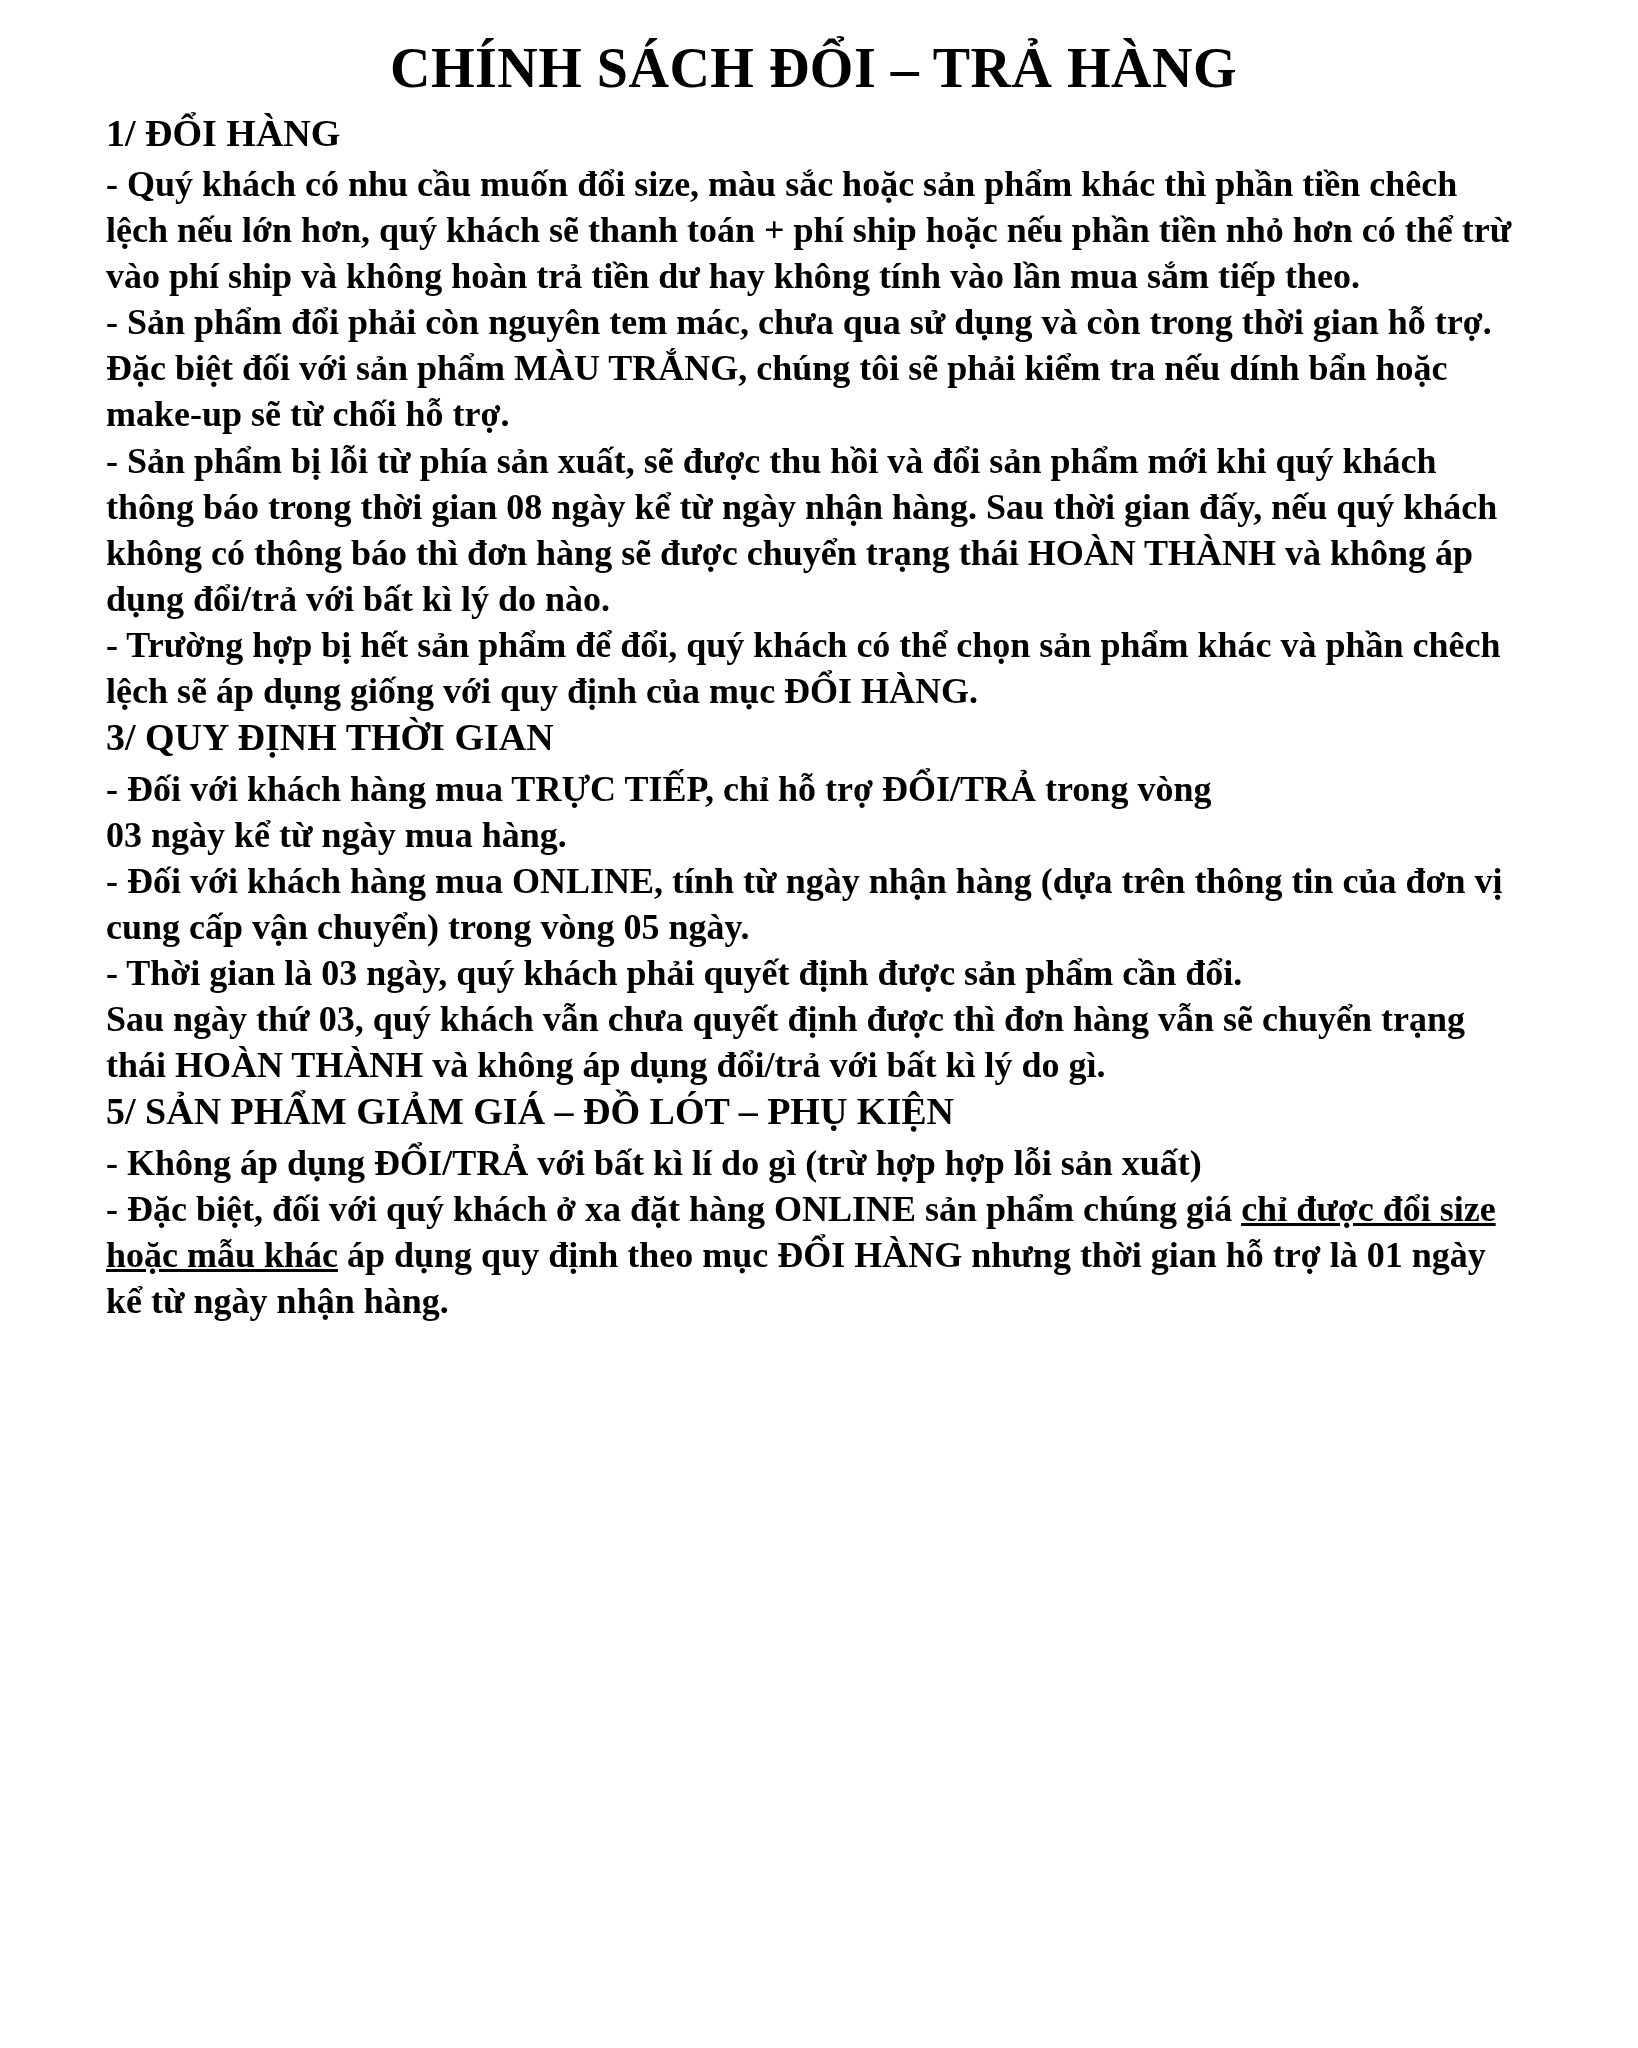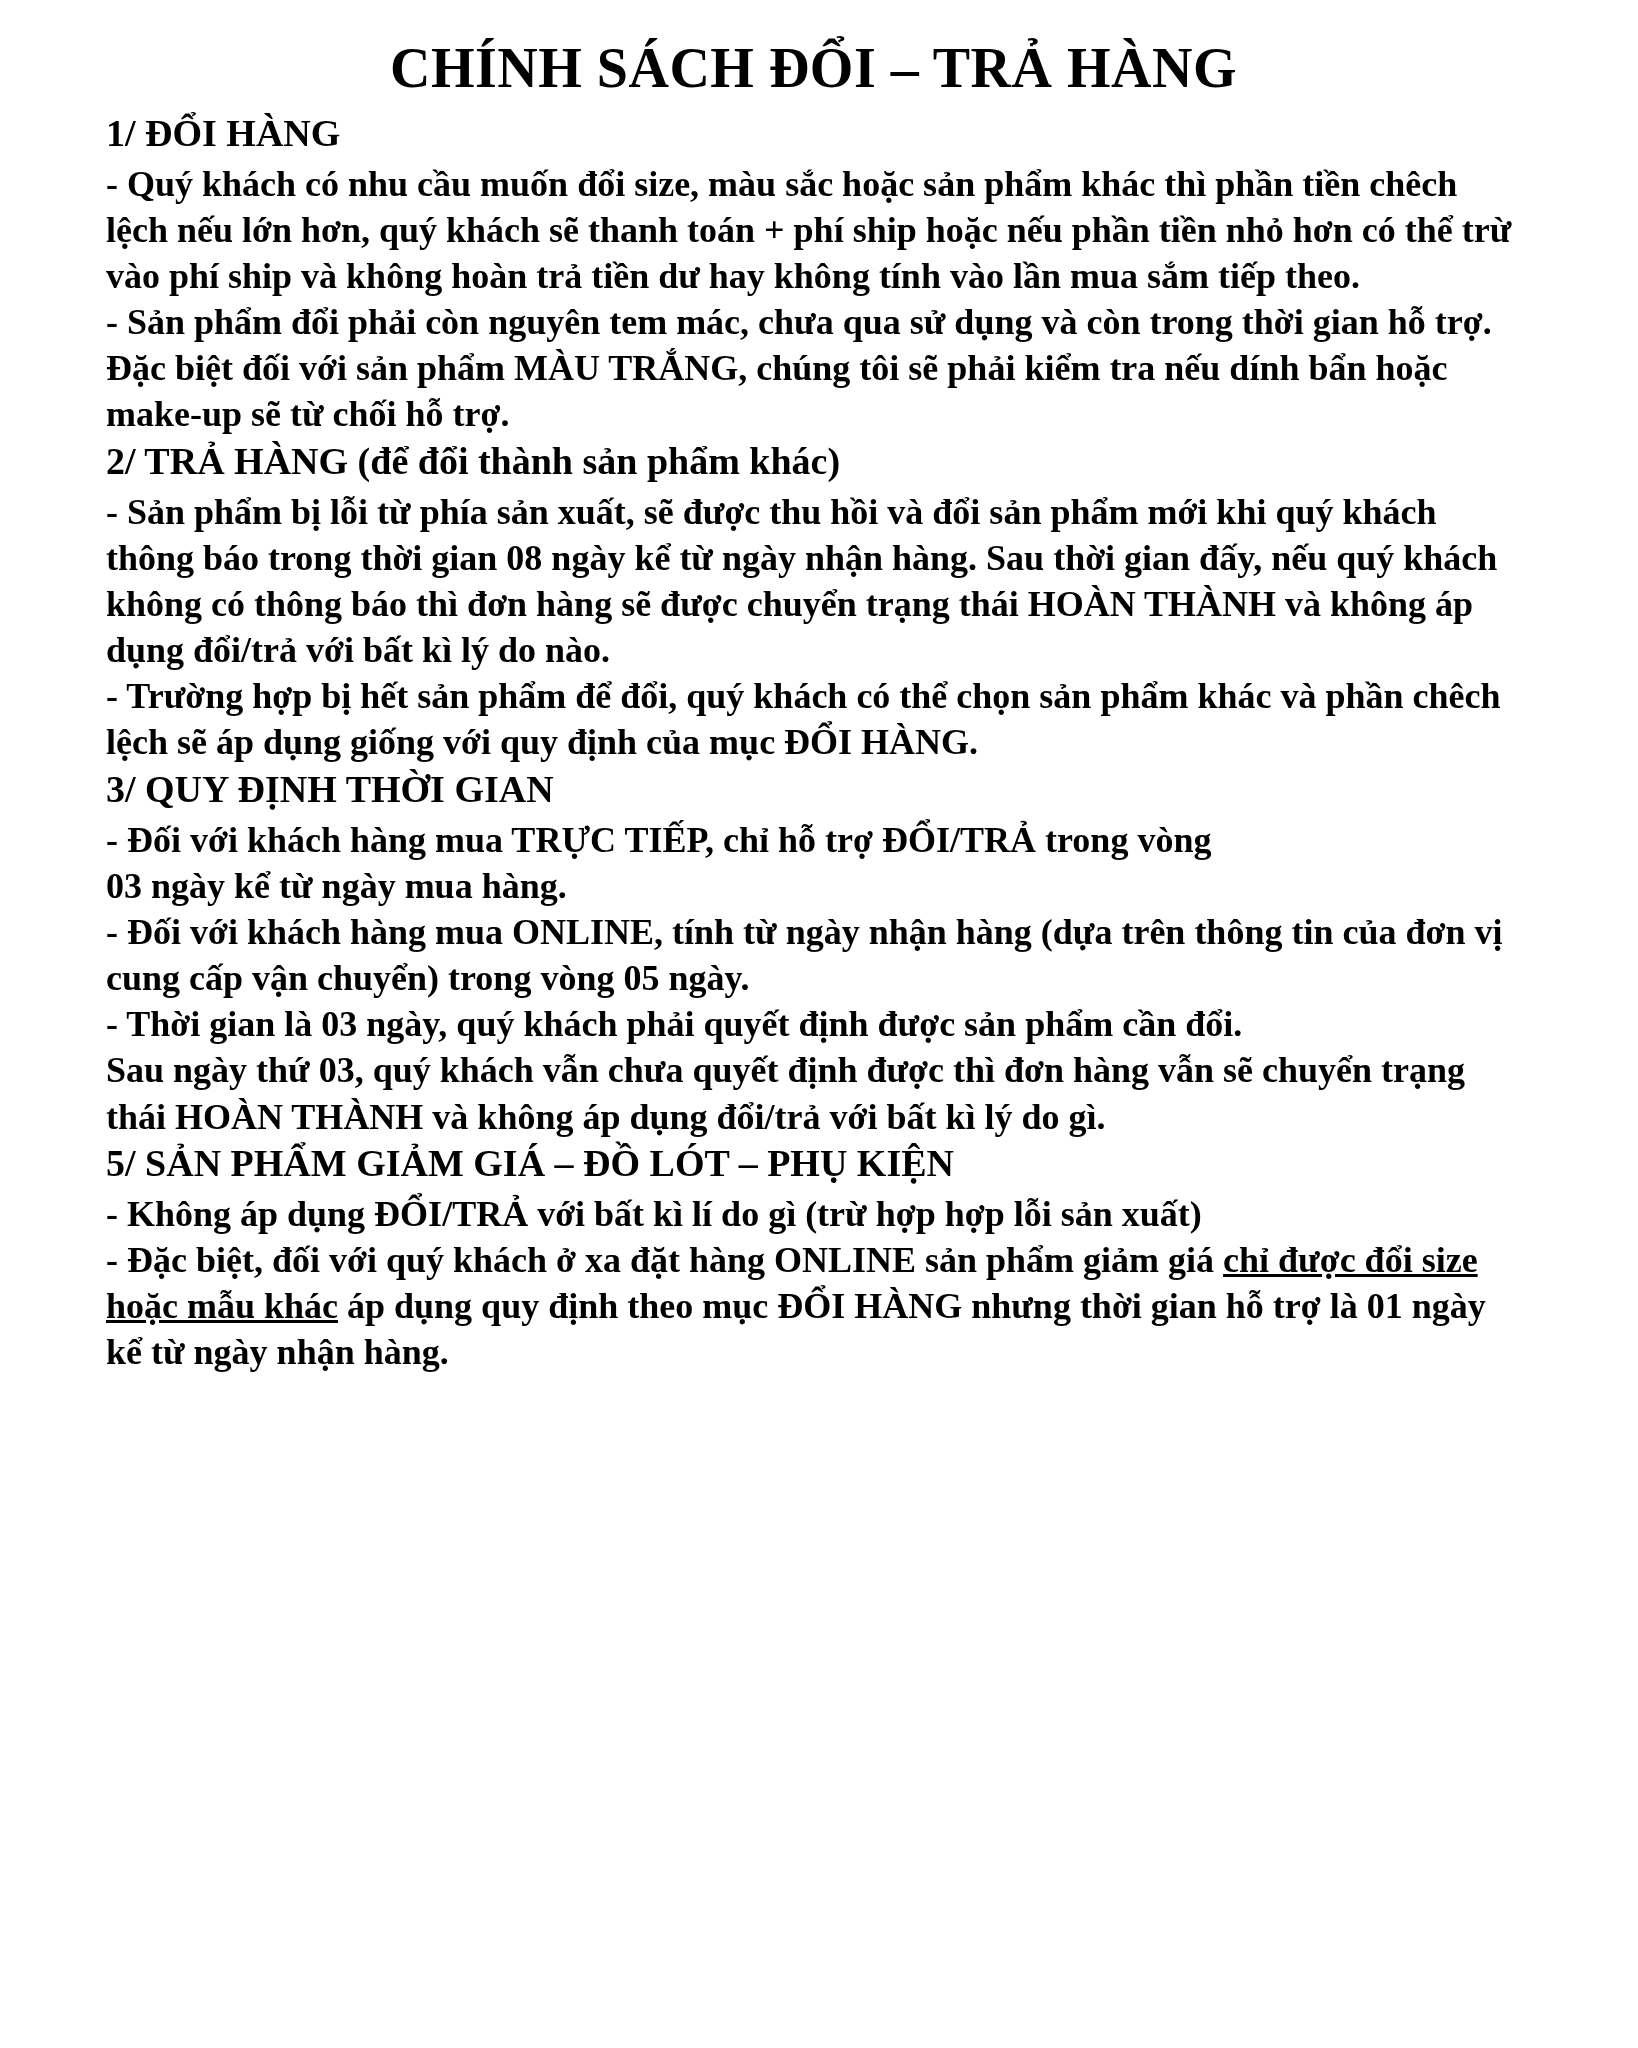--- a/index.html
+++ b/index.html
@@ -64,34 +64,33 @@
     <h1 class="doc-title">CHÍNH SÁCH ĐỔI – TRẢ HÀNG</h1>
   </header>
 
   <section class="policy-section">
     <h2 class="section-heading">1/ ĐỔI HÀNG</h2>
     <p class="body-paragraph">- Quý khách có nhu cầu muốn đổi size, màu sắc hoặc sản phẩm khác thì phần tiền chêch lệch nếu lớn hơn, quý khách sẽ thanh toán + phí ship hoặc nếu phần tiền nhỏ hơn có thể trừ vào phí ship và không hoàn trả tiền dư hay không tính vào lần mua sắm tiếp theo.</p>
     <p class="body-paragraph">- Sản phẩm đổi phải còn nguyên tem mác, chưa qua sử dụng và còn trong thời gian hỗ trợ. Đặc biệt đối với sản phẩm MÀU TRẮNG, chúng tôi sẽ phải kiểm tra nếu dính bẩn hoặc make-up sẽ từ chối hỗ trợ.</p>
   </section>
 
   <section class="policy-section">
-    <h2 class="section-heading">2/ TRẢ HÀNG (để đổi thành sản phẩm khác)</h2>
     <p class="body-paragraph">- Sản phẩm bị lỗi từ phía sản xuất, sẽ được thu hồi và đổi sản phẩm mới khi quý khách thông báo trong thời gian 08 ngày kể từ ngày nhận hàng. Sau thời gian đấy, nếu quý khách không có thông báo thì đơn hàng sẽ được chuyển trạng thái HOÀN THÀNH và không áp dụng đổi/trả với bất kì lý do nào.</p>
     <p class="body-paragraph">- Trường hợp bị hết sản phẩm để đổi, quý khách có thể chọn sản phẩm khác và phần chêch lệch sẽ áp dụng giống với quy định của mục ĐỔI HÀNG.</p>
   </section>
 
   <section class="policy-section">
     <h2 class="section-heading">3/ QUY ĐỊNH THỜI GIAN</h2>
     <p class="body-paragraph">- Đối với khách hàng mua TRỰC TIẾP, chỉ hỗ trợ ĐỔI/TRẢ trong vòng
 03 ngày kể từ ngày mua hàng.</p>
     <p class="body-paragraph">- Đối với khách hàng mua ONLINE, tính từ ngày nhận hàng (dựa trên thông tin của đơn vị cung cấp vận chuyển) trong vòng 05 ngày.</p>
     <p class="body-paragraph">- Thời gian là 03 ngày, quý khách phải quyết định được sản phẩm cần đổi.
 Sau ngày thứ 03, quý khách vẫn chưa quyết định được thì đơn hàng vẫn sẽ chuyển trạng thái HOÀN THÀNH và không áp dụng đổi/trả với bất kì lý do gì.</p>
   </section>
 
 
   <section class="policy-section">
     <h2 class="section-heading">5/ SẢN PHẨM GIẢM GIÁ – ĐỒ LÓT – PHỤ KIỆN</h2>
     <p class="body-paragraph">- Không áp dụng ĐỔI/TRẢ với bất kì lí do gì (trừ hợp hợp lỗi sản xuất)</p>
-    <p class="body-paragraph"><span>- Đặc biệt, đối với quý khách ở xa đặt hàng ONLINE sản phẩm giảm giá </span><span class="underline">chỉ được đổi size hoặc mẫu khác</span><span> áp dụng quy định theo mục ĐỔI HÀNG nhưng thời gian hỗ trợ là 01 ngày kể từ ngày nhận hàng.</span></p>
+    <p class="body-paragraph"><span>- Đặc biệt, đối với quý khách ở xa đặt hàng ONLINE sản phẩm chúng giá </span><span class="underline">chỉ được đổi size hoặc mẫu khác</span><span> áp dụng quy định theo mục ĐỔI HÀNG nhưng thời gian hỗ trợ là 01 ngày kể từ ngày nhận hàng.</span></p>
   </section>
 
 </div>
 
 </body></html>

